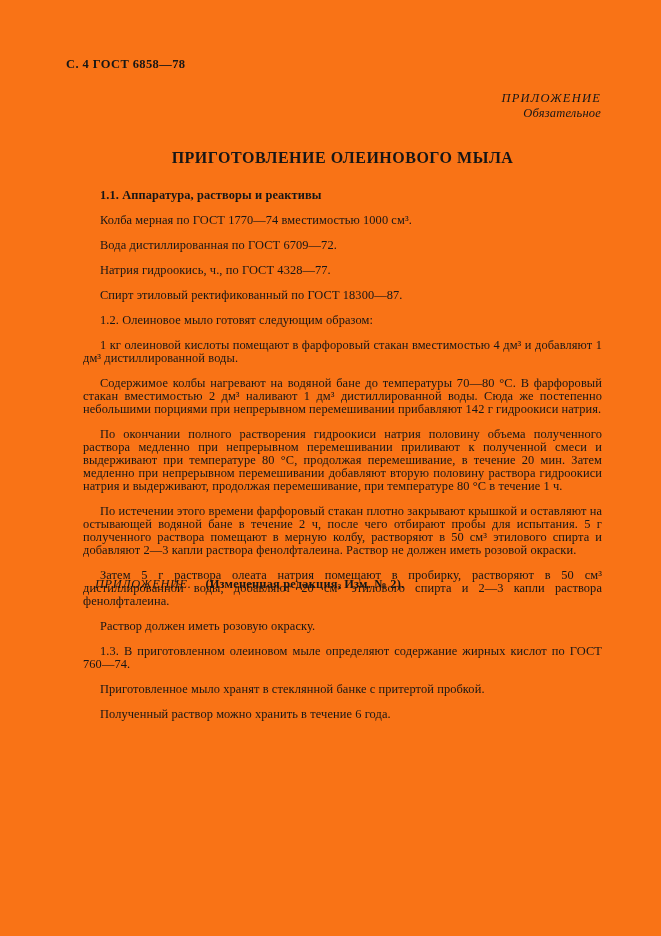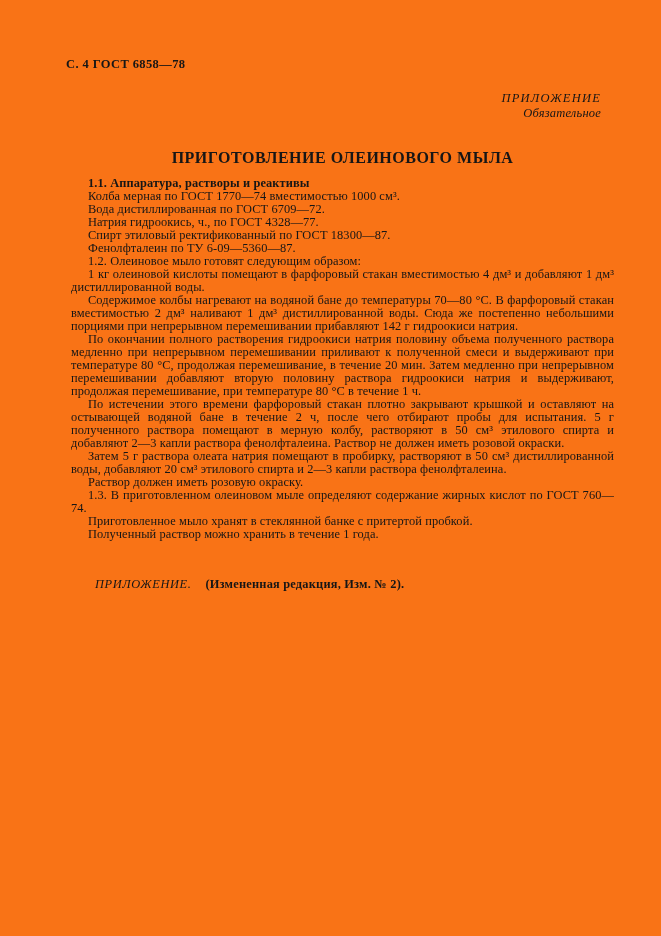--- a/index.html
+++ b/index.html
@@ -60,21 +60,21 @@
     position: absolute;
     left: 71px;
     top: 177px;
     width: 543px;
     font-size: 12.4px;
     line-height: 13px;
     letter-spacing: 0.1px;
     text-align: justify;
   }
   .doc-body p {
-    margin: 0;
+    margin: 12px;
     padding: 0;
     text-indent: 17px;
   }
   .doc-body p.bold {
     font-weight: bold;
   }
   .doc-footer {
     position: absolute;
     left: 71px;
     top: 578px;
@@ -107,30 +107,29 @@
   </div>
 
   <h1 class="doc-title">ПРИГОТОВЛЕНИЕ ОЛЕИНОВОГО МЫЛА</h1>
 
   <div class="doc-body">
     <p class="bold">1.1. Аппаратура, растворы и реактивы</p>
     <p>Колба мерная по ГОСТ 1770—74 вместимостью 1000 см³.</p>
     <p>Вода дистиллированная по ГОСТ 6709—72.</p>
     <p>Натрия гидроокись, ч., по ГОСТ 4328—77.</p>
     <p>Спирт этиловый ректификованный по ГОСТ 18300—87.</p>
-    <p>Фенолфталеин по ТУ 6-09—5360—87.</p>
     <p>1.2. Олеиновое мыло готовят следующим образом:</p>
     <p>1 кг олеиновой кислоты помещают в фарфоровый стакан вместимостью 4 дм³ и добавляют 1 дм³ дистиллированной воды.</p>
     <p>Содержимое колбы нагревают на водяной бане до температуры 70—80 °С. В фарфоровый стакан вместимостью 2 дм³ наливают 1 дм³ дистиллированной воды. Сюда же постепенно небольшими порциями при непрерывном перемешивании прибавляют 142 г гидроокиси натрия.</p>
     <p>По окончании полного растворения гидроокиси натрия половину объема полученного раствора медленно при непрерывном перемешивании приливают к полученной смеси и выдерживают при температуре 80 °С, продолжая перемешивание, в течение 20 мин. Затем медленно при непрерывном перемешивании добавляют вторую половину раствора гидроокиси натрия и выдерживают, продолжая перемешивание, при температуре 80 °С в течение 1 ч.</p>
     <p>По истечении этого времени фарфоровый стакан плотно закрывают крышкой и оставляют на остывающей водяной бане в течение 2 ч, после чего отбирают пробы для испытания. 5 г полученного раствора помещают в мерную колбу, растворяют в 50 см³ этилового спирта и добавляют 2—3 капли раствора фенолфталеина. Раствор не должен иметь розовой окраски.</p>
     <p>Затем 5 г раствора олеата натрия помещают в пробирку, растворяют в 50 см³ дистиллированной воды, добавляют 20 см³ этилового спирта и 2—3 капли раствора фенолфталеина.</p>
     <p>Раствор должен иметь розовую окраску.</p>
     <p>1.3. В приготовленном олеиновом мыле определяют содержание жирных кислот по ГОСТ 760—74.</p>
     <p>Приготовленное мыло хранят в стеклянной банке с притертой пробкой.</p>
-    <p>Полученный раствор можно хранить в течение 1 года.</p>
+    <p>Полученный раствор можно хранить в течение 6 года.</p>
   </div>
 
   <div class="doc-footer">
     <span class="apx">ПРИЛОЖЕНИЕ.</span><span class="rev">(Измененная редакция, Изм. № 2).</span>
   </div>
 
 </div>
 
 </body></html>

